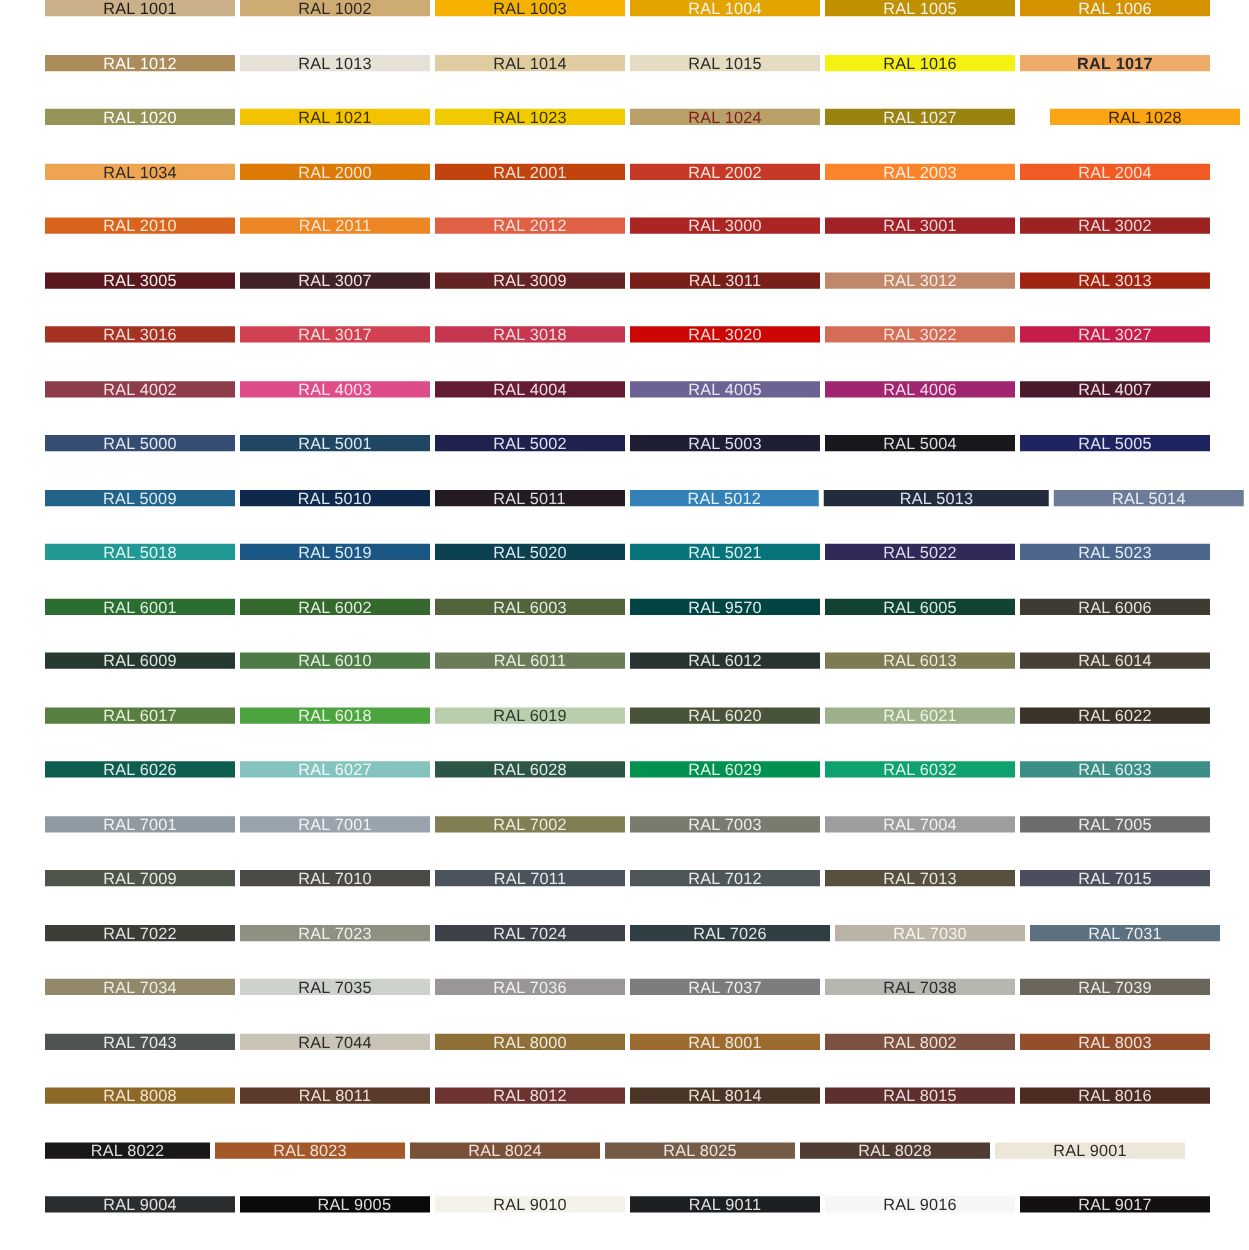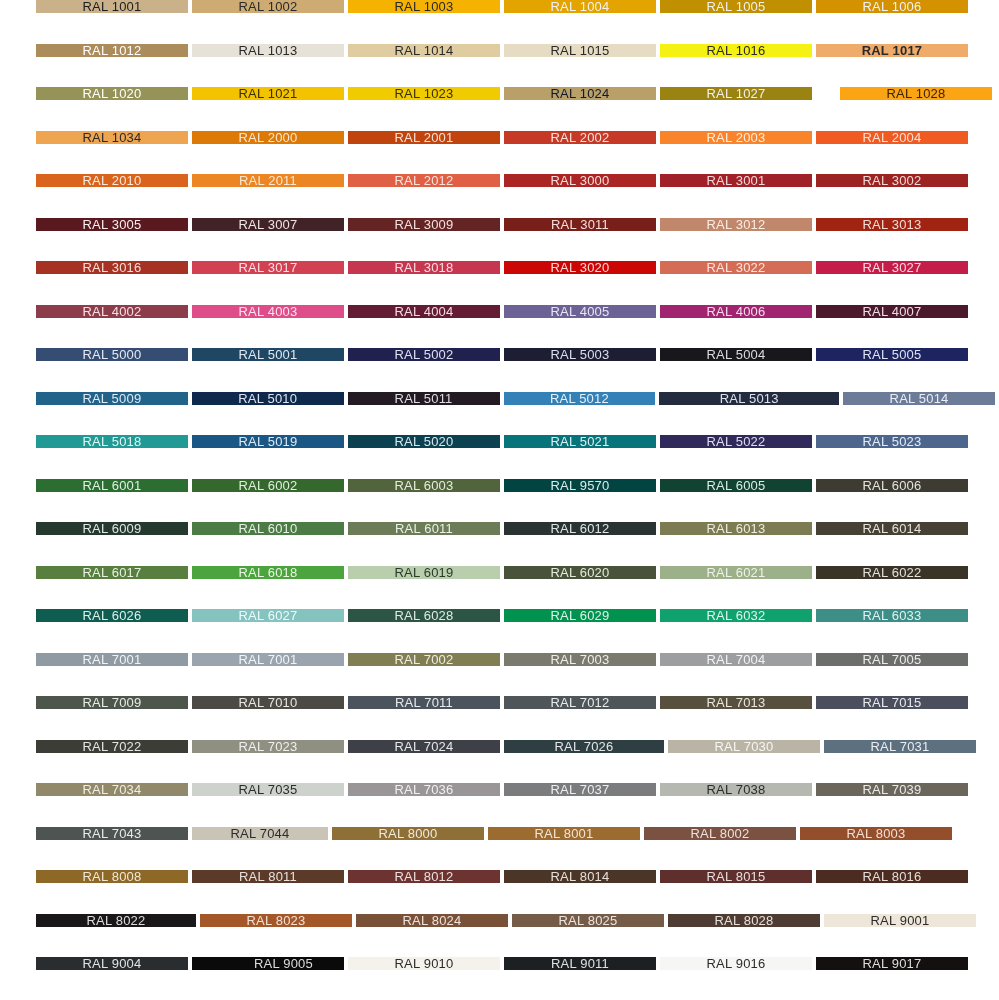--- a/index.html
+++ b/index.html
@@ -111,21 +111,21 @@
       <div class="spacer" style="width: 4px;"></div>
       <div class="swatch" style="width: 152px; background: rgb(243, 195, 0);">
         <span class="swatch-label" style="color: rgb(58, 48, 0);">RAL 1021</span>
       </div>
       <div class="spacer" style="width: 4px;"></div>
       <div class="swatch" style="width: 152px; background: rgb(240, 203, 0);">
         <span class="swatch-label" style="color: rgb(58, 48, 0);">RAL 1023</span>
       </div>
       <div class="spacer" style="width: 4px;"></div>
       <div class="swatch" style="width: 152px; background: rgb(185, 160, 105);">
-        <span class="swatch-label" style="color: #0f172a;">RAL 1024</span>
+        <span class="swatch-label" style="color: #7f1d1d;">RAL 1024</span>
       </div>
       <div class="spacer" style="width: 4px;"></div>
       <div class="swatch" style="width: 152px; background: rgb(154, 131, 17);">
         <span class="swatch-label" style="color: rgb(240, 240, 240);">RAL 1027</span>
       </div>
       <div class="spacer" style="width: 4px;"></div>
       <div class="swatch" style="width: 152px; background: rgb(251, 164, 20); margin-left: 24px;">
         <span class="swatch-label" style="color: rgb(58, 36, 0);">RAL 1028</span>
       </div>
       <div class="spacer" style="width: 4px;"></div>
@@ -595,21 +595,21 @@
       <div class="spacer" style="width: 4px;"></div>
       <div class="swatch" style="flex: 1 1 auto; background: rgb(168, 176, 187);"></div>
     </div>
     <div class="ral-row" style="top: 827px;">
       <div class="swatch" style="width: 32px; background: rgb(154, 167, 171);"></div>
       <div class="spacer" style="width: 4px;"></div>
       <div class="swatch" style="width: 152px; background: rgb(78, 84, 82);">
         <span class="swatch-label" style="color: rgb(232, 234, 233);">RAL 7043</span>
       </div>
       <div class="spacer" style="width: 4px;"></div>
-      <div class="swatch" style="width: 136px; background: rgb(202, 196, 183);">
+      <div class="swatch" style="width: 152px; background: rgb(202, 196, 183);">
         <span class="swatch-label" style="color: rgb(44, 44, 44);">RAL 7044</span>
       </div>
       <div class="spacer" style="width: 4px;"></div>
       <div class="swatch" style="width: 152px; background: rgb(142, 112, 55);">
         <span class="swatch-label" style="color: rgb(240, 233, 220);">RAL 8000</span>
       </div>
       <div class="spacer" style="width: 4px;"></div>
       <div class="swatch" style="width: 152px; background: rgb(156, 107, 48);">
         <span class="swatch-label" style="color: rgb(241, 229, 216);">RAL 8001</span>
       </div>
@@ -649,21 +649,21 @@
       <div class="spacer" style="width: 4px;"></div>
       <div class="swatch" style="width: 152px; background: rgb(76, 43, 32);">
         <span class="swatch-label" style="color: rgb(231, 220, 216);">RAL 8016</span>
       </div>
       <div class="spacer" style="width: 4px;"></div>
       <div class="swatch" style="flex: 1 1 auto; background: rgb(74, 46, 40);"></div>
     </div>
     <div class="ral-row" style="top: 914px;">
       <div class="swatch" style="width: 32px; background: rgb(51, 39, 42);"></div>
       <div class="spacer" style="width: 4px;"></div>
-      <div class="swatch" style="width: 160px; background: rgb(26, 23, 24); align-items: center;">
+      <div class="swatch" style="width: 132px; background: rgb(26, 23, 24); align-items: center;">
         <span class="swatch-label" style="color: rgb(223, 222, 223);">RAL 8022</span>
       </div>
       <div class="spacer" style="width: 4px;"></div>
       <div class="swatch" style="width: 152px; background: rgb(164, 87, 41);">
         <span class="swatch-label" style="color: rgb(243, 225, 212);">RAL 8023</span>
       </div>
       <div class="spacer" style="width: 4px;"></div>
       <div class="swatch" style="width: 152px; background: rgb(121, 80, 56);">
         <span class="swatch-label" style="color: rgb(238, 226, 218);">RAL 8024</span>
       </div>

